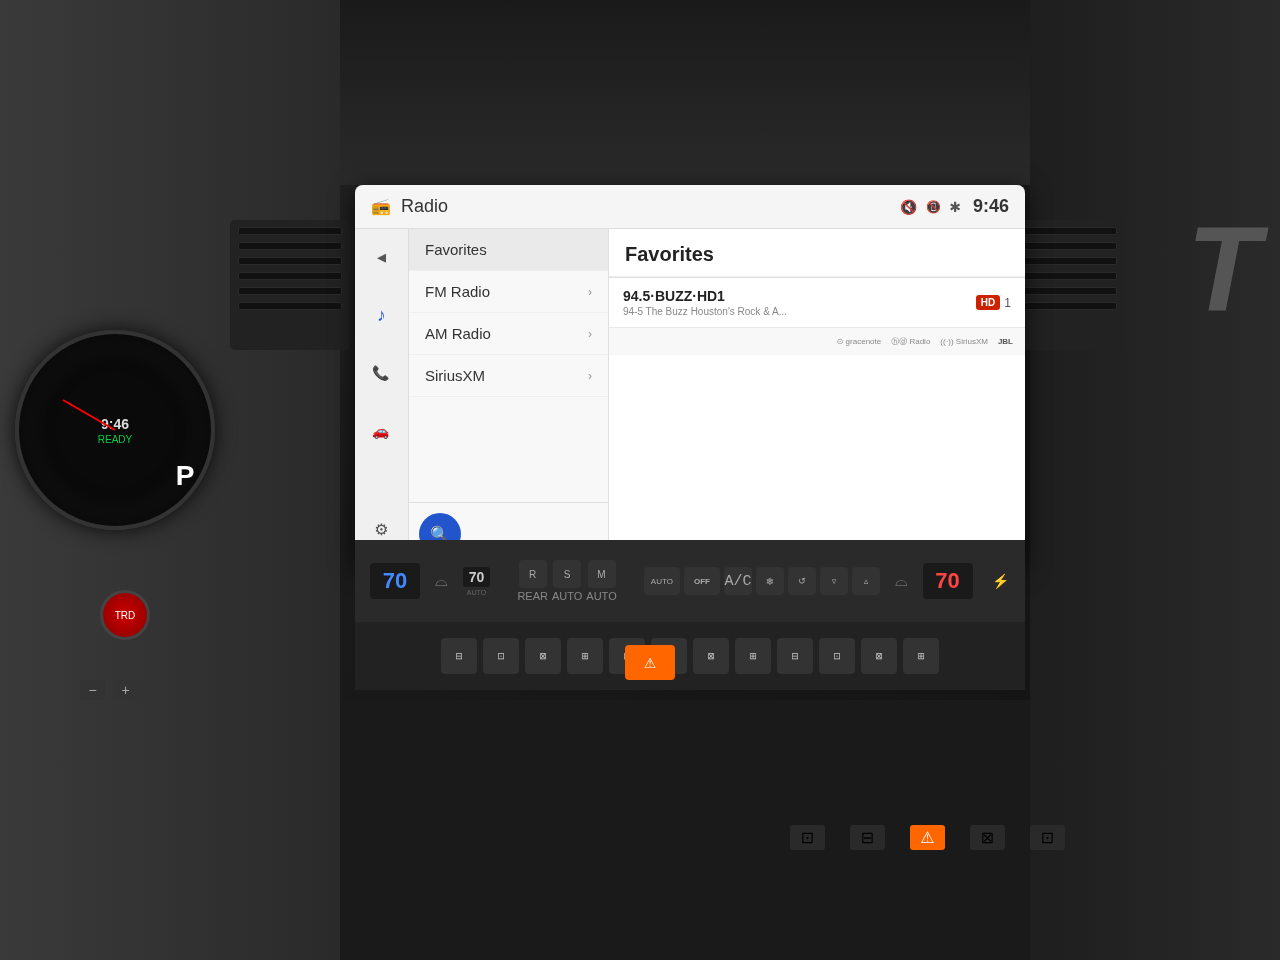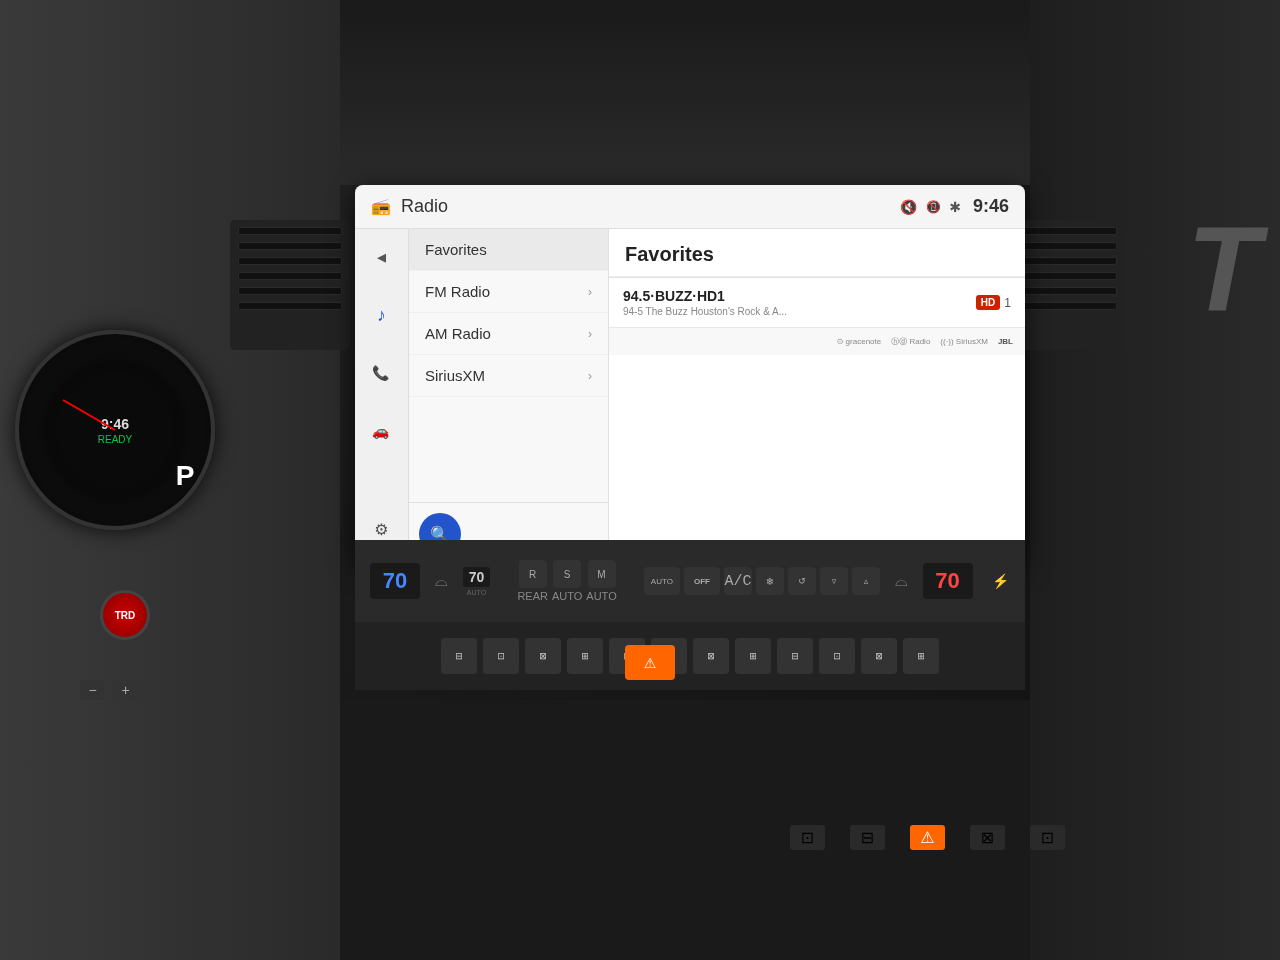--- a/index.html
+++ b/index.html
@@ -142,21 +142,21 @@
       width: 50px;
       height: 50px;
       border-radius: 50%;
       background: radial-gradient(circle, #cc0000, #880000);
       border: 3px solid #444;
       display: flex;
       align-items: center;
       justify-content: center;
       color: white;
       font-size: 10px;
-      font-weight: bold;
+      font-weight: normal;
     }
 
     
     .infotainment-screen {
       position: absolute;
       top: 185px;
       left: 355px;
       right: 255px;
       height: 380px;
       background: #f0f0f0;

